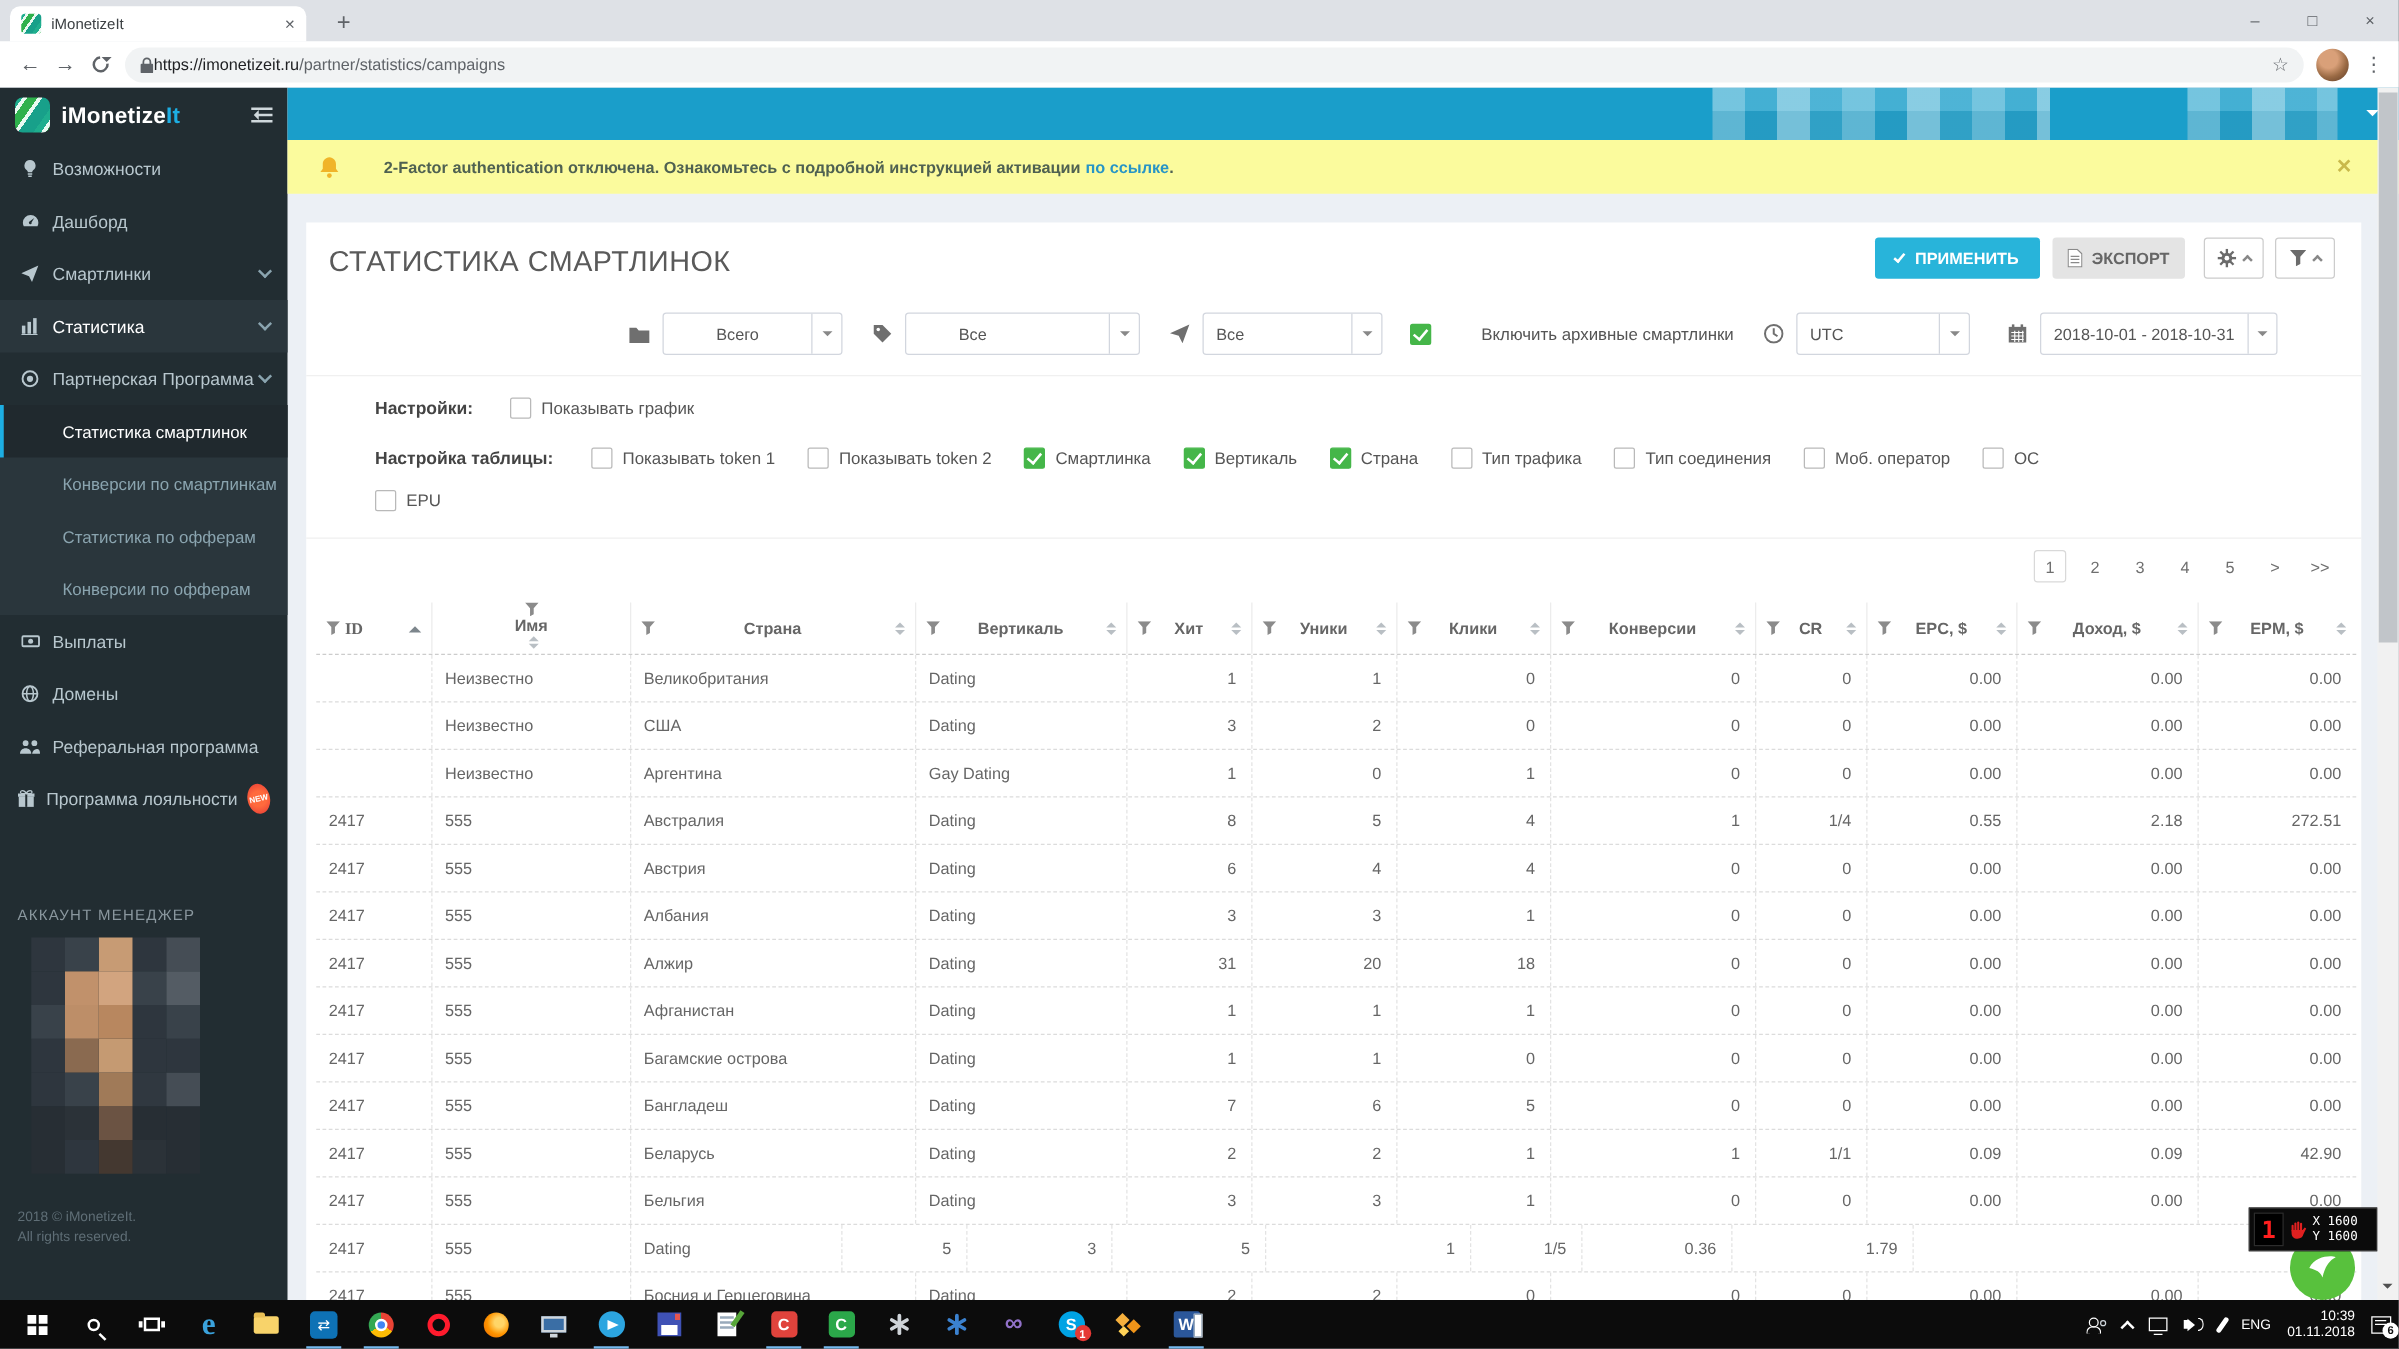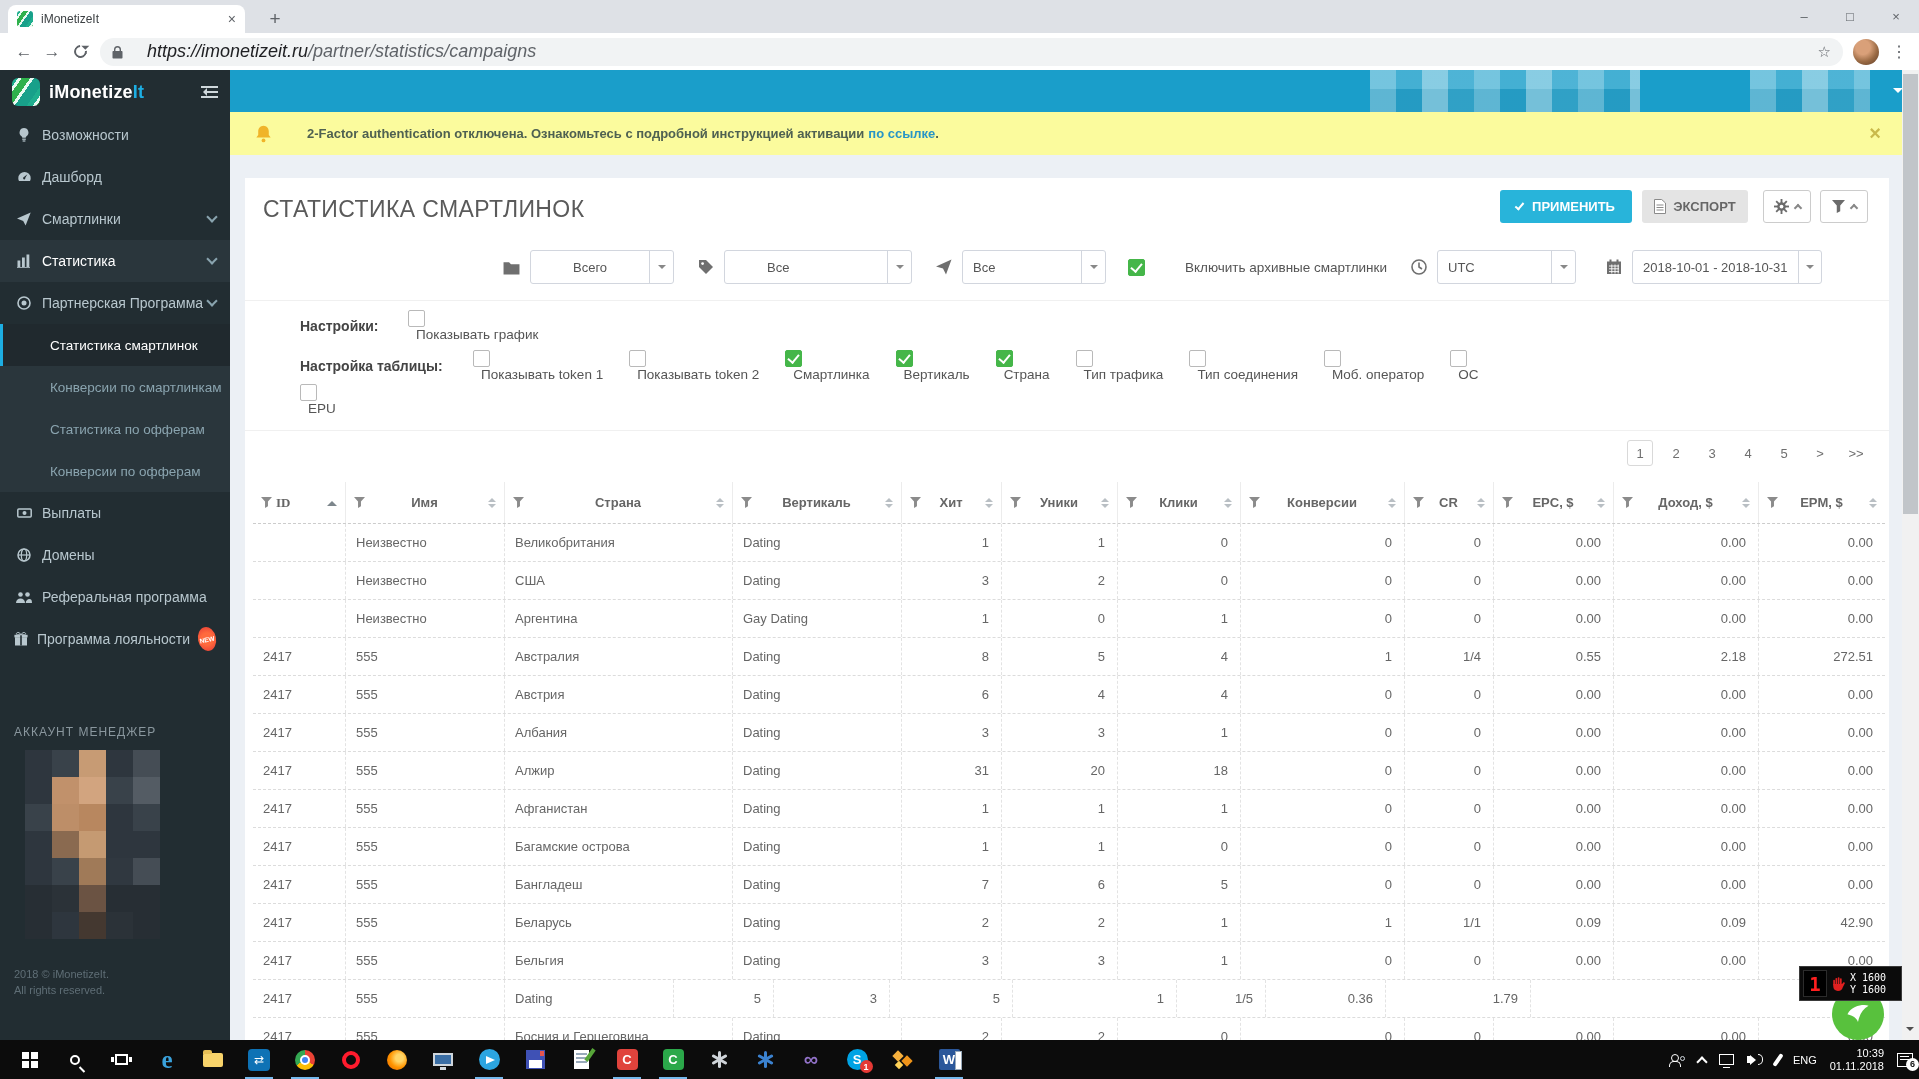--- a/index.html
+++ b/index.html
@@ -23,21 +23,21 @@
     color:#5f6368; font-size:13px; }
   .toolbar { position:relative; height:37px; background:#fff; display:flex; align-items:center; padding:0 10px; }
   .nav-ic { width:28px; height:28px; display:flex; align-items:center; justify-content:center;
     color:#5f6368; font-size:17px; }
   .reload-ring { width:13px; height:13px; border:2px solid #5f6368; border-radius:50%;
     border-top-color:transparent; transform:rotate(40deg); position:relative; }
   .reload-ring::after { content:""; position:absolute; top:-4px; right:-2px; border:4px solid transparent;
     border-left-color:#5f6368; transform:rotate(50deg); }
   .omnibox { flex:1; height:28px; background:#f1f3f4; border-radius:14px; margin-left:6px;
     display:flex; align-items:center; padding:0 12px; }
-  .url { font-size:18px; margin-left:24px; white-space:nowrap;font-style:italic; }
+  .url { font-size:13px; margin-left:0; white-space:nowrap; }
   .url .host { color:#202124; }
   .url .path { color:#5f6368; }
   .star { margin-left:auto; color:#5f6368; font-size:15px; }
   .chrome-avatar { width:26px; height:26px; border-radius:50%; margin:0 10px;
     background:radial-gradient(circle at 38% 32%, #d9a079 0 30%, #9a6a44 60%, #5a3a26 100%); }
   .menu-dots { color:#5f6368; font-size:16px; width:20px; text-align:center; }
 
   
   #app { position:absolute; top:70px; left:0; width:1919px; height:970px; overflow:hidden; background:#ecf0f5; }
 
@@ -117,21 +117,21 @@
     display:inline-flex; align-items:center; justify-content:center; flex:0 0 17px; }
   .cb.checked { background:#45b649; border-color:#45b649; }
   .cb.checked::after { content:""; width:5px; height:9px; border-right:2px solid #fff; border-bottom:2px solid #fff;
     transform:rotate(40deg); margin-top:-2px; }
   .cb-label { font-size:13.5px; color:#555; margin-left:8px; white-space:nowrap; }
 
   .divider { position:absolute; left:0; width:100%; height:1px; background:#f0f0f0; }
   .set-row { position:absolute; left:0; width:100%; height:34px; display:flex; align-items:center; }
   .set-label { position:absolute; left:55px; font-size:14px; font-weight:bold; color:#444; }
   .opts { display:flex; align-items:center; }
-  .opt { display:flex; align-items:flex-start; margin-right:26px;flex-direction:column; }
+  .opt { display:flex; align-items:center; margin-right:26px; }
 
   .pagination { position:absolute; top:262px; right:20px; display:flex; align-items:center; }
   .pg { min-width:26px; height:26px; display:flex; align-items:center; justify-content:center;
     font-size:13px; color:#6f6f6f; margin-left:10px; }
   .pg.active { border:1px solid #d9d9d9; border-radius:3px; }
 
   
   .tbl { position:absolute; left:8px; top:304px; width:1632px; }
   .thead { display:flex; height:42px; border-bottom:1px dashed #ccc; }
   .th { display:flex; align-items:center; padding:0 8px; border-right:1px solid #ececec;
@@ -575,21 +575,21 @@
           <div class="thead" id="thead">
               <div class="th" style="width: 93px; font-family: Liberation Serif, serif;">
                 <span class="funnel">
                   <svg width="11" height="11" viewBox="0 0 12 12">
                     <path d="M0 0h12L7.6 5v5.2L4.4 12V5z" fill="#8b8b8b"></path>
                   </svg>
                 </span>
                 <span class="th-label left">ID</span>
                 <span class="sort-asc"></span>
               </div>
-              <div class="th" style="width: 159px;">
+              <div class="th" style="width: 159px; flex-direction: column;">
                 <span class="funnel">
                   <svg width="11" height="11" viewBox="0 0 12 12">
                     <path d="M0 0h12L7.6 5v5.2L4.4 12V5z" fill="#8b8b8b"></path>
                   </svg>
                 </span>
                 <span class="th-label">Имя</span>
                 <span class="sorts">
                   <i class="up"></i>
                   <i class="dn"></i>
                 </span>

